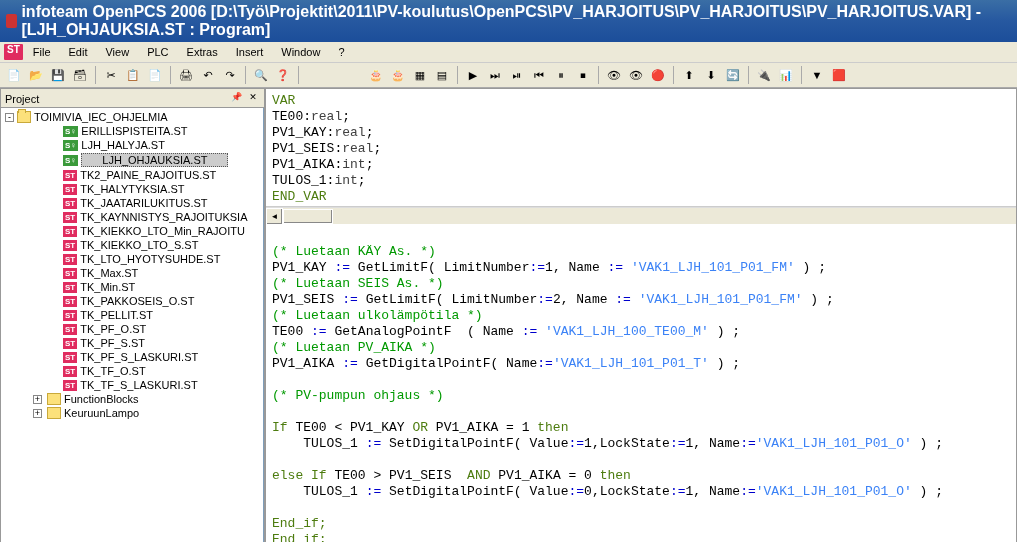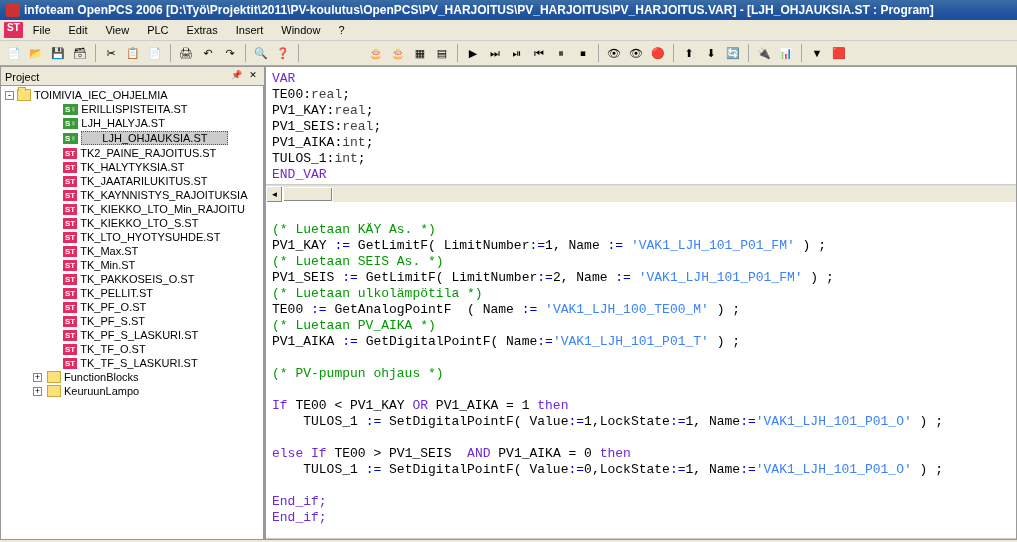--- a/index.html
+++ b/index.html
@@ -1,17 +1,17 @@
 <!DOCTYPE html>
 <html><head>
 <meta charset="utf-8">
 <style>
   * { box-sizing: border-box; margin: 0; padding: 0; }
   body { font-family: Tahoma, sans-serif; font-size: 11px; background: #ece9d8; width: 1017px; height: 542px; overflow: hidden; }
-  .titlebar { background: linear-gradient(to bottom, #3a6ea5 0%, #2658a0 50%, #1c4e9a 100%); color: #fff; padding: 3px 6px; font-weight: bold; font-size: 12px; display: flex; align-items: center; gap: 4px; }
+  .titlebar { background: linear-gradient(to bottom, #3a6ea5 0%, #2658a0 50%, #1c4e9a 100%); color: #fff; padding: 3px 6px; font-weight: bold; font-size: 16px; display: flex; align-items: center; gap: 4px; }
   .titlebar .app-icon { width: 14px; height: 14px; background: #c33; border-radius: 2px; display: inline-block; }
   .menubar { background: #ece9d8; padding: 2px 4px; display: flex; gap: 2px; border-bottom: 1px solid #ccc; }
   .st-badge { background: #e02c5f; color: #fff; font-weight: bold; padding: 0 3px; font-size: 10px; border-radius: 1px; }
   .menubar span.mi { padding: 2px 8px; cursor: default; }
   .toolbar { background: #ece9d8; padding: 2px 4px; display: flex; gap: 2px; border-bottom: 1px solid #aaa; align-items: center; }
   .tb-btn { width: 20px; height: 20px; display: inline-flex; align-items: center; justify-content: center; border: 1px solid transparent; cursor: pointer; }
   .tb-sep { width: 1px; height: 18px; background: #aaa; margin: 0 3px; }
   .main { display: flex; height: calc(100% - 68px); }
   .project-pane { width: 265px; background: #fff; border: 1px solid #999; display: flex; flex-direction: column; }
   .project-header { background: #ece9d8; padding: 2px 4px; border-bottom: 1px solid #999; display: flex; justify-content: space-between; align-items: flex-end; font-size: 11px; }
@@ -28,21 +28,21 @@
   .tree-item .label { font-size: 11px; }
   .tree-item .expander { position: absolute; left: 2px; top: 3px; width: 9px; height: 9px; border: 1px solid #888; background: #fff; font-size: 9px; line-height: 7px; text-align: center; }
   .tree-item.toplevel .expander { left: 30px; }
   .editor-area { flex: 1; display: flex; flex-direction: column; background: #fff; border: 1px solid #999; }
   .code-pane { flex: 0 0 auto; background: #fff; font-family: 'Courier New', monospace; font-size: 13px; padding: 4px 6px; border-bottom: 1px solid #ccc; overflow: auto; white-space: pre; line-height: 16px; }
   .code-pane.top { height: 118px; }
   .hscroll { height: 17px; background: #ece9d8; border-top: 1px solid #ddd; display:flex; align-items:center;}
   .hscroll .arrow { width:17px; height:17px; background:#ece9d8; border:1px solid #fff; display:inline-flex; align-items:center; justify-content:center; font-size:8px; box-shadow: inset -1px -1px #888;}
   .hscroll .thumb { width:50px; height:15px; background:#ece9d8; border:1px solid #fff; box-shadow: inset -1px -1px #888; margin-left:0;}
   .code-pane.bottom { flex: 1; }
-  .kw { color: #6d28d9; }
+  .kw { color: #4d7c0f; }
   .type { color: #404040; }
   .str { color: #3b82f6; }
   .cmt { color: #009900; }
   .op { color: #0000cc; }
 </style>
 </head>
 <body>
 
 <div class="titlebar">
   <span class="app-icon"></span>

